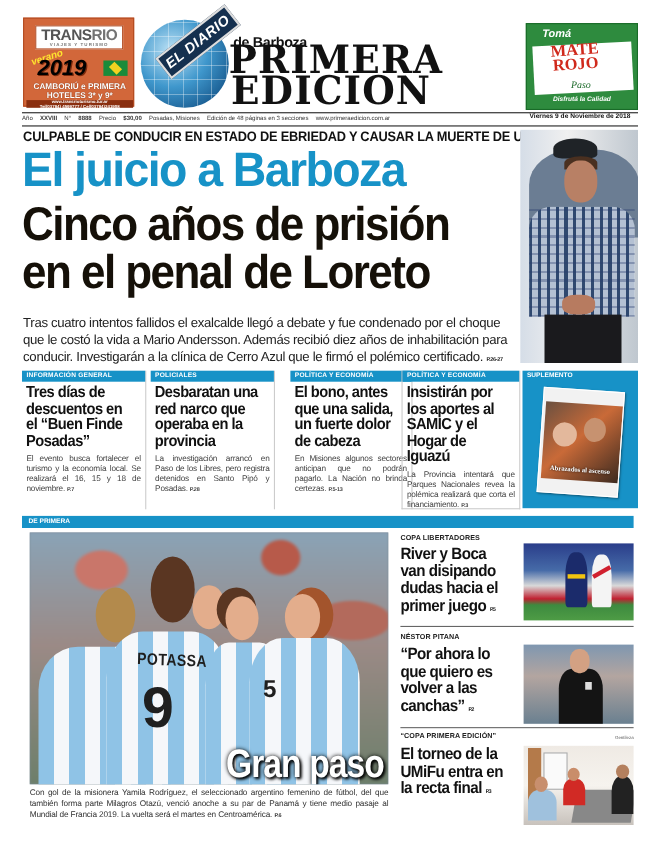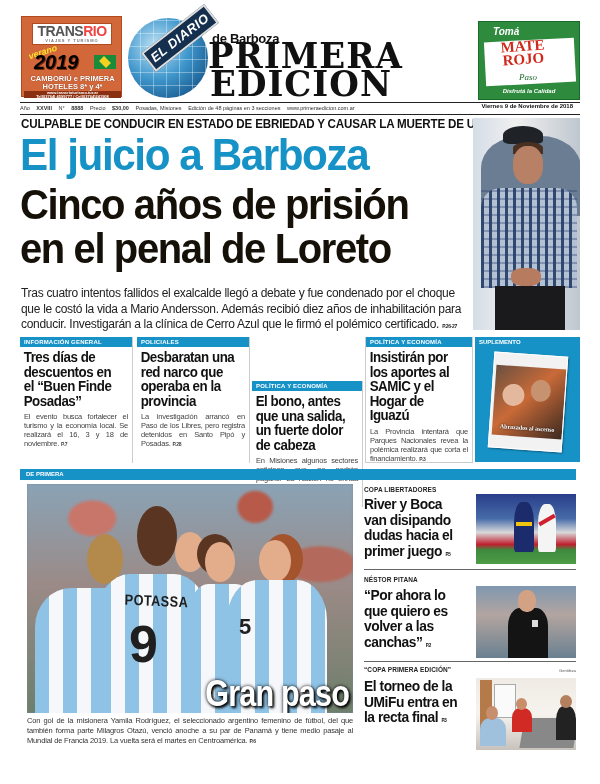--- a/index.html
+++ b/index.html
@@ -4,21 +4,21 @@
 <style>
   * { box-sizing: border-box; margin: 0; padding: 0; }
   html, body { width: 600px; height: 784px; background: #fff; overflow: hidden; }
   body { font-family: "Liberation Sans", sans-serif; color: #111; position: relative; }
 
   
   .masthead { position: absolute; left: 0; top: 0; width: 600px; height: 100px; }
   .ad-left { position: absolute; left: 21px; top: 16px; width: 101px; height: 81px; background: #d2673a; border: 1px solid #b24a20; }
   .ad-left .brand { position: absolute; left: 10px; top: 6px; width: 80px; height: 22px; background: #fff; border: 1px solid #b24a20;
     font: bold 14px "Liberation Sans", sans-serif; color: #555; text-align: center; line-height: 14px; letter-spacing: -0.5px; }
-  .ad-left .brand b { color: #ef4444; }
+  .ad-left .brand b { color: #737373; }
   .ad-left .brand small { display:block; font-size: 4px; letter-spacing: 1px; line-height: 6px; color:#777; }
   .ad-left .verano { position: absolute; left: 6px; top: 30px; font: italic bold 9px "Liberation Sans", sans-serif; color: #ffe42e; transform: rotate(-18deg); }
   .ad-left .year { position: absolute; left: 12px; top: 34px; font: italic 900 20px "Liberation Sans", sans-serif; color: #000000; text-shadow: 1px 1px 0 #7a2a0c; }
   .ad-left .flag { position: absolute; left: 72px; top: 38px; width: 22px; height: 14px; background: #1a8b3a; }
   .ad-left .flag::after { content:""; position:absolute; left:4px; top:2px; width:14px; height:10px; background:#f3d320; transform: rotate(45deg) scale(0.7); }
   .ad-left .dest { position: absolute; left: 2px; top: 58px; width: 97px; text-align: center; font: bold 7.5px "Liberation Sans", sans-serif; color: #fff; line-height: 8px; text-shadow: 0 0 1px #6b2000; }
   .ad-left .web { position: absolute; left: 2px; top: 74px; width: 97px; text-align:center; background:#8a2f10; font: bold 4px "Liberation Sans", sans-serif; color:#fff; line-height: 3.5px; }
 
   .globe { position: absolute; left: 128px; top: 18px; width: 80px; height: 80px; border-radius: 50%;
     background: radial-gradient(circle at 35% 35%, #bfe3f6 0%, #3f97cc 45%, #1a5d92 80%, #103a60 100%); }
@@ -126,21 +126,21 @@
 <body>
 
 <div class="masthead">
   <div class="ad-left">
     <div class="brand"><span>TRANS<b>RIO</b></span><small>VIAJES Y TURISMO</small></div>
     <div class="verano">verano</div>
     <div class="year">2019</div>
     <div class="flag"></div>
     <div class="dest">
       <div>CAMBORIÚ e PRIMERA</div>
-      <div>HOTELES 8* y 4*</div>
+      <div>HOTELES 3* y 9*</div>
     </div>
     <div class="web">
       <div>www.transrioturismo.tur.ar</div>
       <div>Tel(03764) 4599777 / Cel(03764)241908</div>
     </div>
   </div>
 
   <div class="globe">
       <div class="grid"></div>
     </div>
@@ -188,28 +188,28 @@
   <div class="hair"></div>
   <div class="head"></div>
   <div class="pants"></div>
   <div class="hands"></div>
 </div>
 
 <div class="secrow">
   <div class="secbox" style="left:0;width:113px;">
     <div class="sec-label">INFORMACIÓN GENERAL</div>
     <div class="sec-head">Tres días de descuentos en el “Buen Finde Posadas”</div>
-    <div class="sec-body"><span>El evento busca fortalecer el turismo y la economía local. Se realizará el 16, 3 y 18 de noviembre.</span> <span class="pg">P.7</span></div>
+    <div class="sec-body"><span>El evento busca fortalecer el turismo y la economía local. Se realizará el 16, 15 y 18 de noviembre.</span> <span class="pg">P.7</span></div>
   </div>
   <div class="secbox" style="left:117px;width:113px;">
     <div class="sec-label">POLICIALES</div>
     <div class="sec-head">Desbaratan una red narco que operaba en la provincia</div>
     <div class="sec-body"><span>La investigación arrancó en Paso de los Libres, pero registra detenidos en Santo Pipó y Posadas.</span> <span class="pg">P.28</span></div>
   </div>
-  <div class="secbox" style="left:232px;width:111px;margin-top:44px;">
+  <div class="secbox" style="left:244px;width:111px;">
     <div class="sec-label">POLÍTICA Y ECONOMÍA</div>
     <div class="sec-head">El bono, antes que una salida, un fuerte dolor de cabeza</div>
     <div class="sec-body"><span>En Misiones algunos sectores anticipan que no podrán pagarlo. La Nación no brinda certezas.</span> <span class="pg">P.5-13</span></div>
   </div>
   <div class="secbox" style="left:345px;width:108px;border:1px solid #ccc;border-top:none;">
     <div class="sec-label">POLÍTICA Y ECONOMÍA</div>
     <div class="sec-head">Insistirán por los aportes al SAMIC y el Hogar de Iguazú</div>
     <div class="sec-body"><span>La Provincia intentará que Parques Nacionales revea la polémica realizará que corta el financiamiento.</span> <span class="pg">P.3</span></div>
   </div>
 </div>

